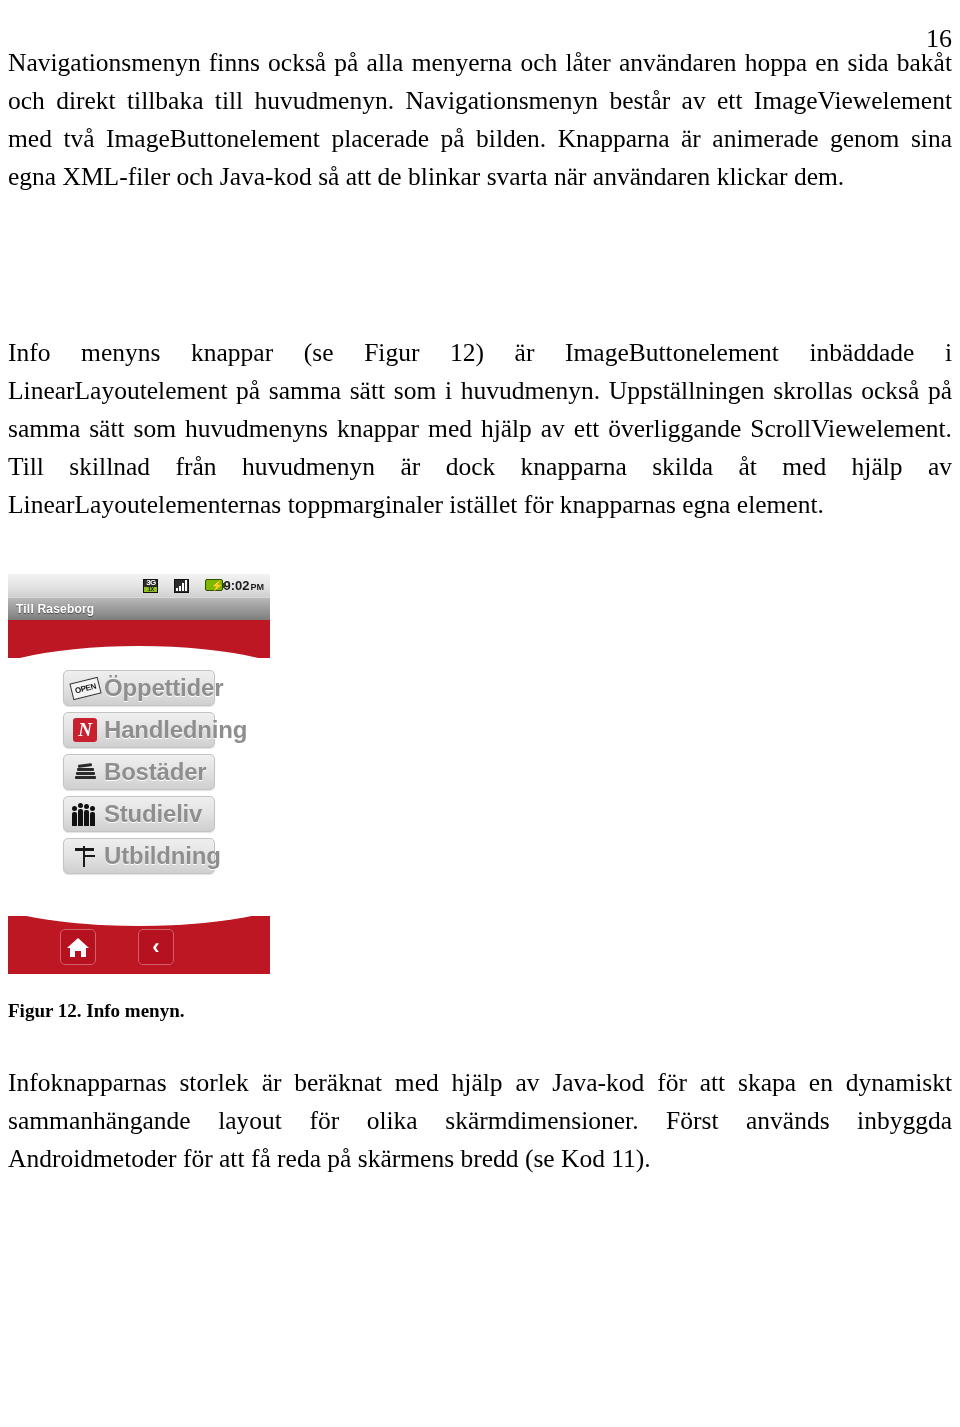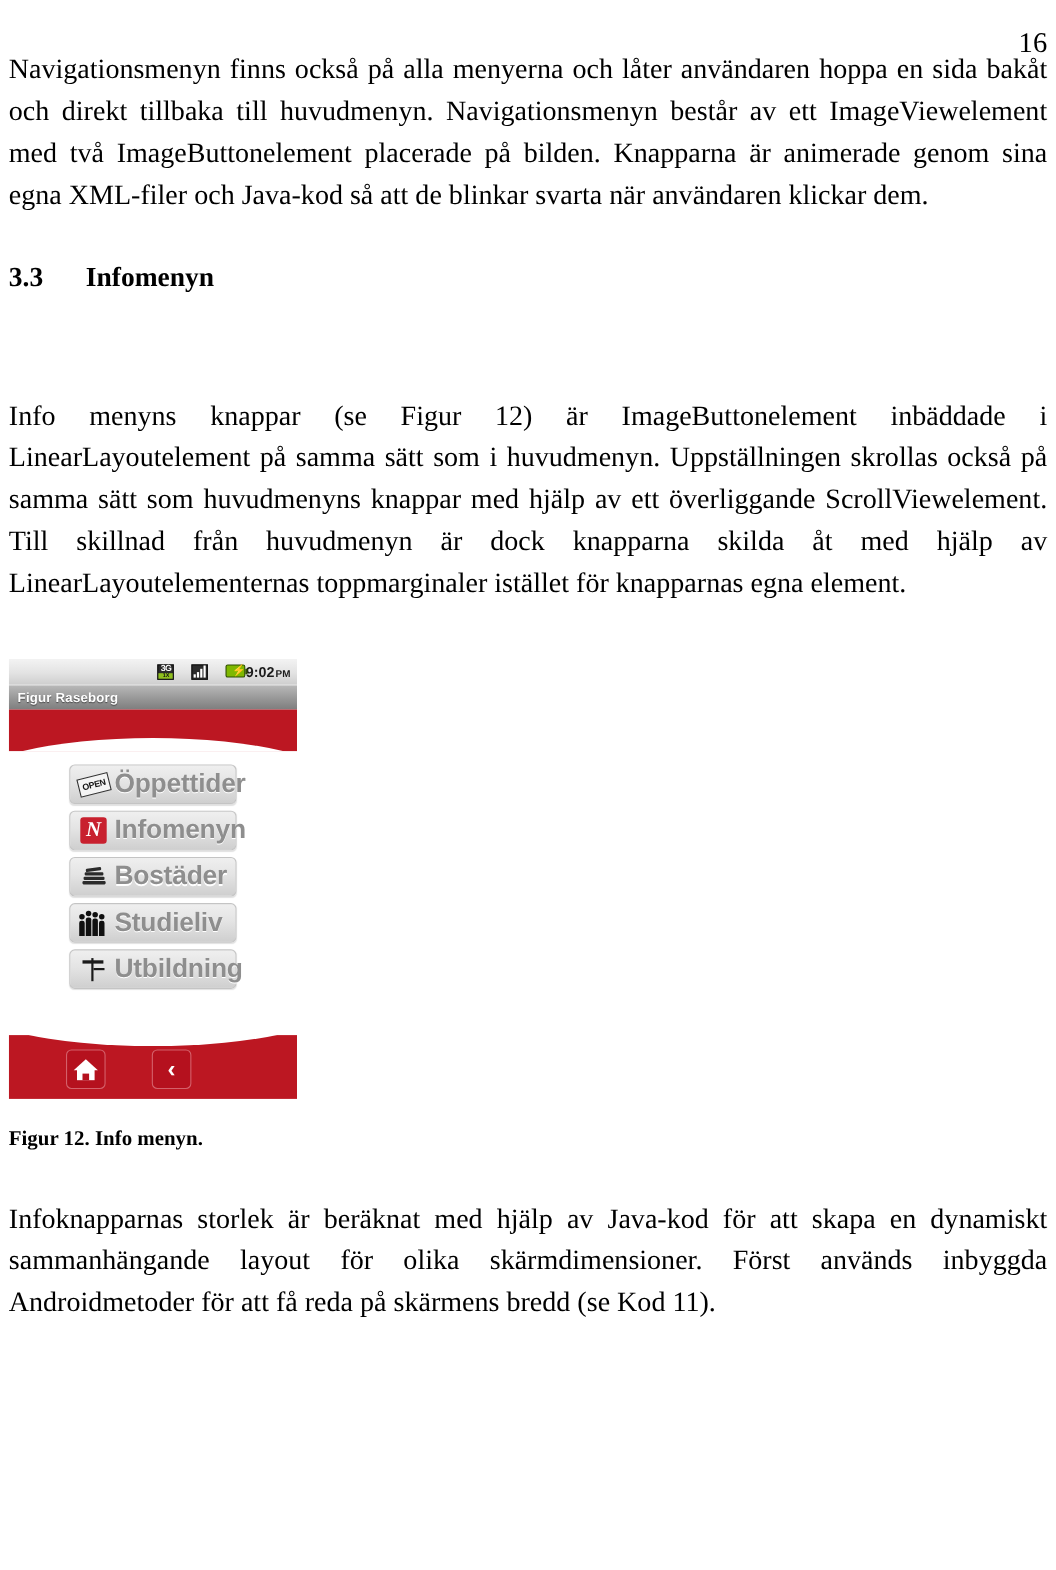--- a/index.html
+++ b/index.html
@@ -355,23 +355,20 @@
 <div class="page">
 
   <div class="page-number">16</div>
 
   <div class="content">
 
     <p class="body-text">Navigationsmenyn finns också på alla menyerna och låter användaren hoppa en sida bakåt och direkt tillbaka till huvudmenyn. Navigationsmenyn består av ett ImageViewelement med två ImageButtonelement placerade på bilden. Knapparna är animerade genom sina egna XML-filer och Java-kod så att de blinkar svarta när användaren klickar dem.</p>
 
     <div class="spacer-md"></div>
 
-    <div class="heading">
-      <span class="num">3.3</span><span>Infomenyn</span>
-    </div>
 
     <div class="spacer-lg"></div>
 
 
     <div class="spacer-md"></div>
 
     <p class="body-text">Info menyns knappar (se Figur 12) är ImageButtonelement inbäddade i LinearLayoutelement på samma sätt som i huvudmenyn. Uppställningen skrollas också på samma sätt som huvudmenyns knappar med hjälp av ett överliggande ScrollViewelement. Till skillnad från huvudmenyn är dock knapparna skilda åt med hjälp av LinearLayoutelementernas toppmarginaler istället för knapparnas egna element.</p>
 
     <div class="spacer-lg"></div>
 
@@ -392,39 +389,39 @@
           <div class="icon-battery">
             <span class="bolt">⚡</span>
           </div>
         </div>
         <div class="sb-time">
           <span>9:02</span><span class="ampm">PM</span>
         </div>
       </div>
 
       <div class="titlebar">
-        <span>Figur Raseborg</span>
+        <span>Till Raseborg</span>
       </div>
 
       <div class="header-banner"></div>
 
       <div class="menu-area">
 
         <div class="menu-btn">
           <span class="btn-icon">
             <span class="ic-open">OPEN</span>
           </span>
           <span class="btn-label">Öppettider</span>
         </div>
 
         <div class="menu-btn">
           <span class="btn-icon">
             <span class="ic-n">N</span>
           </span>
-          <span class="btn-label">Infomenyn</span>
+          <span class="btn-label">Handledning</span>
         </div>
 
         <div class="menu-btn">
           <span class="btn-icon">
             <span class="ic-books">
                 <i></i>
                 <i></i>
                 <i></i>
                 <i></i>
               </span>

